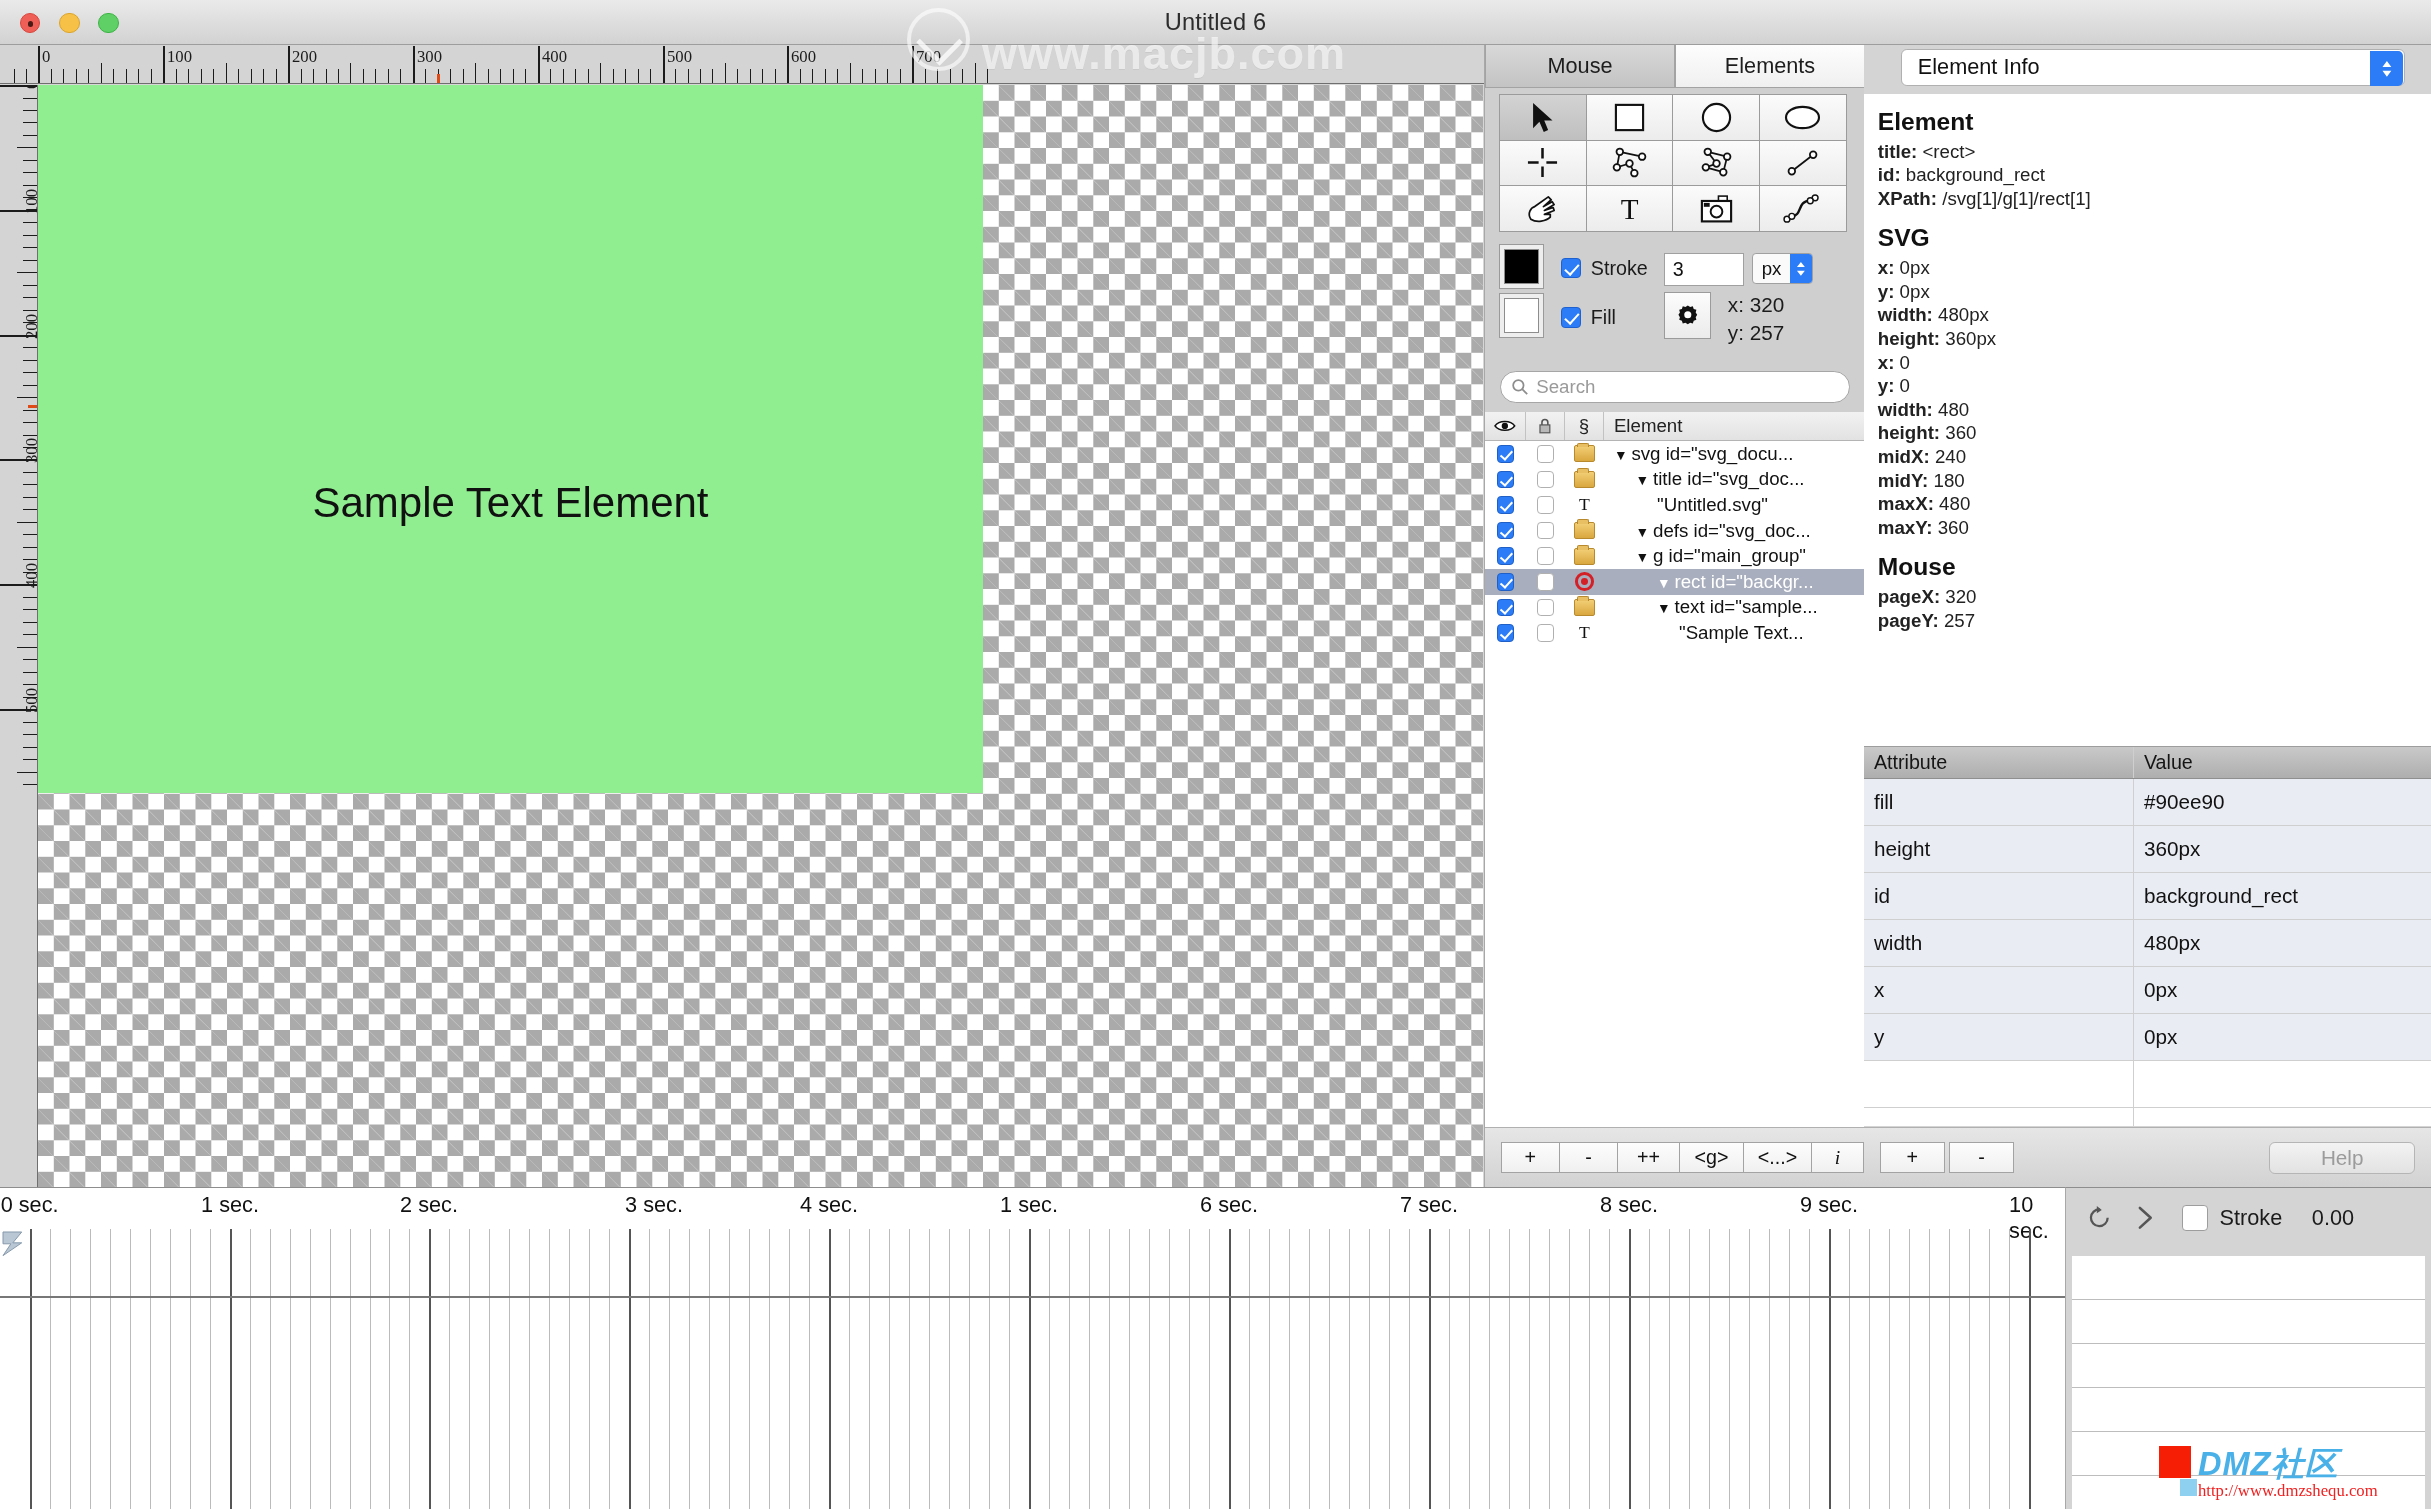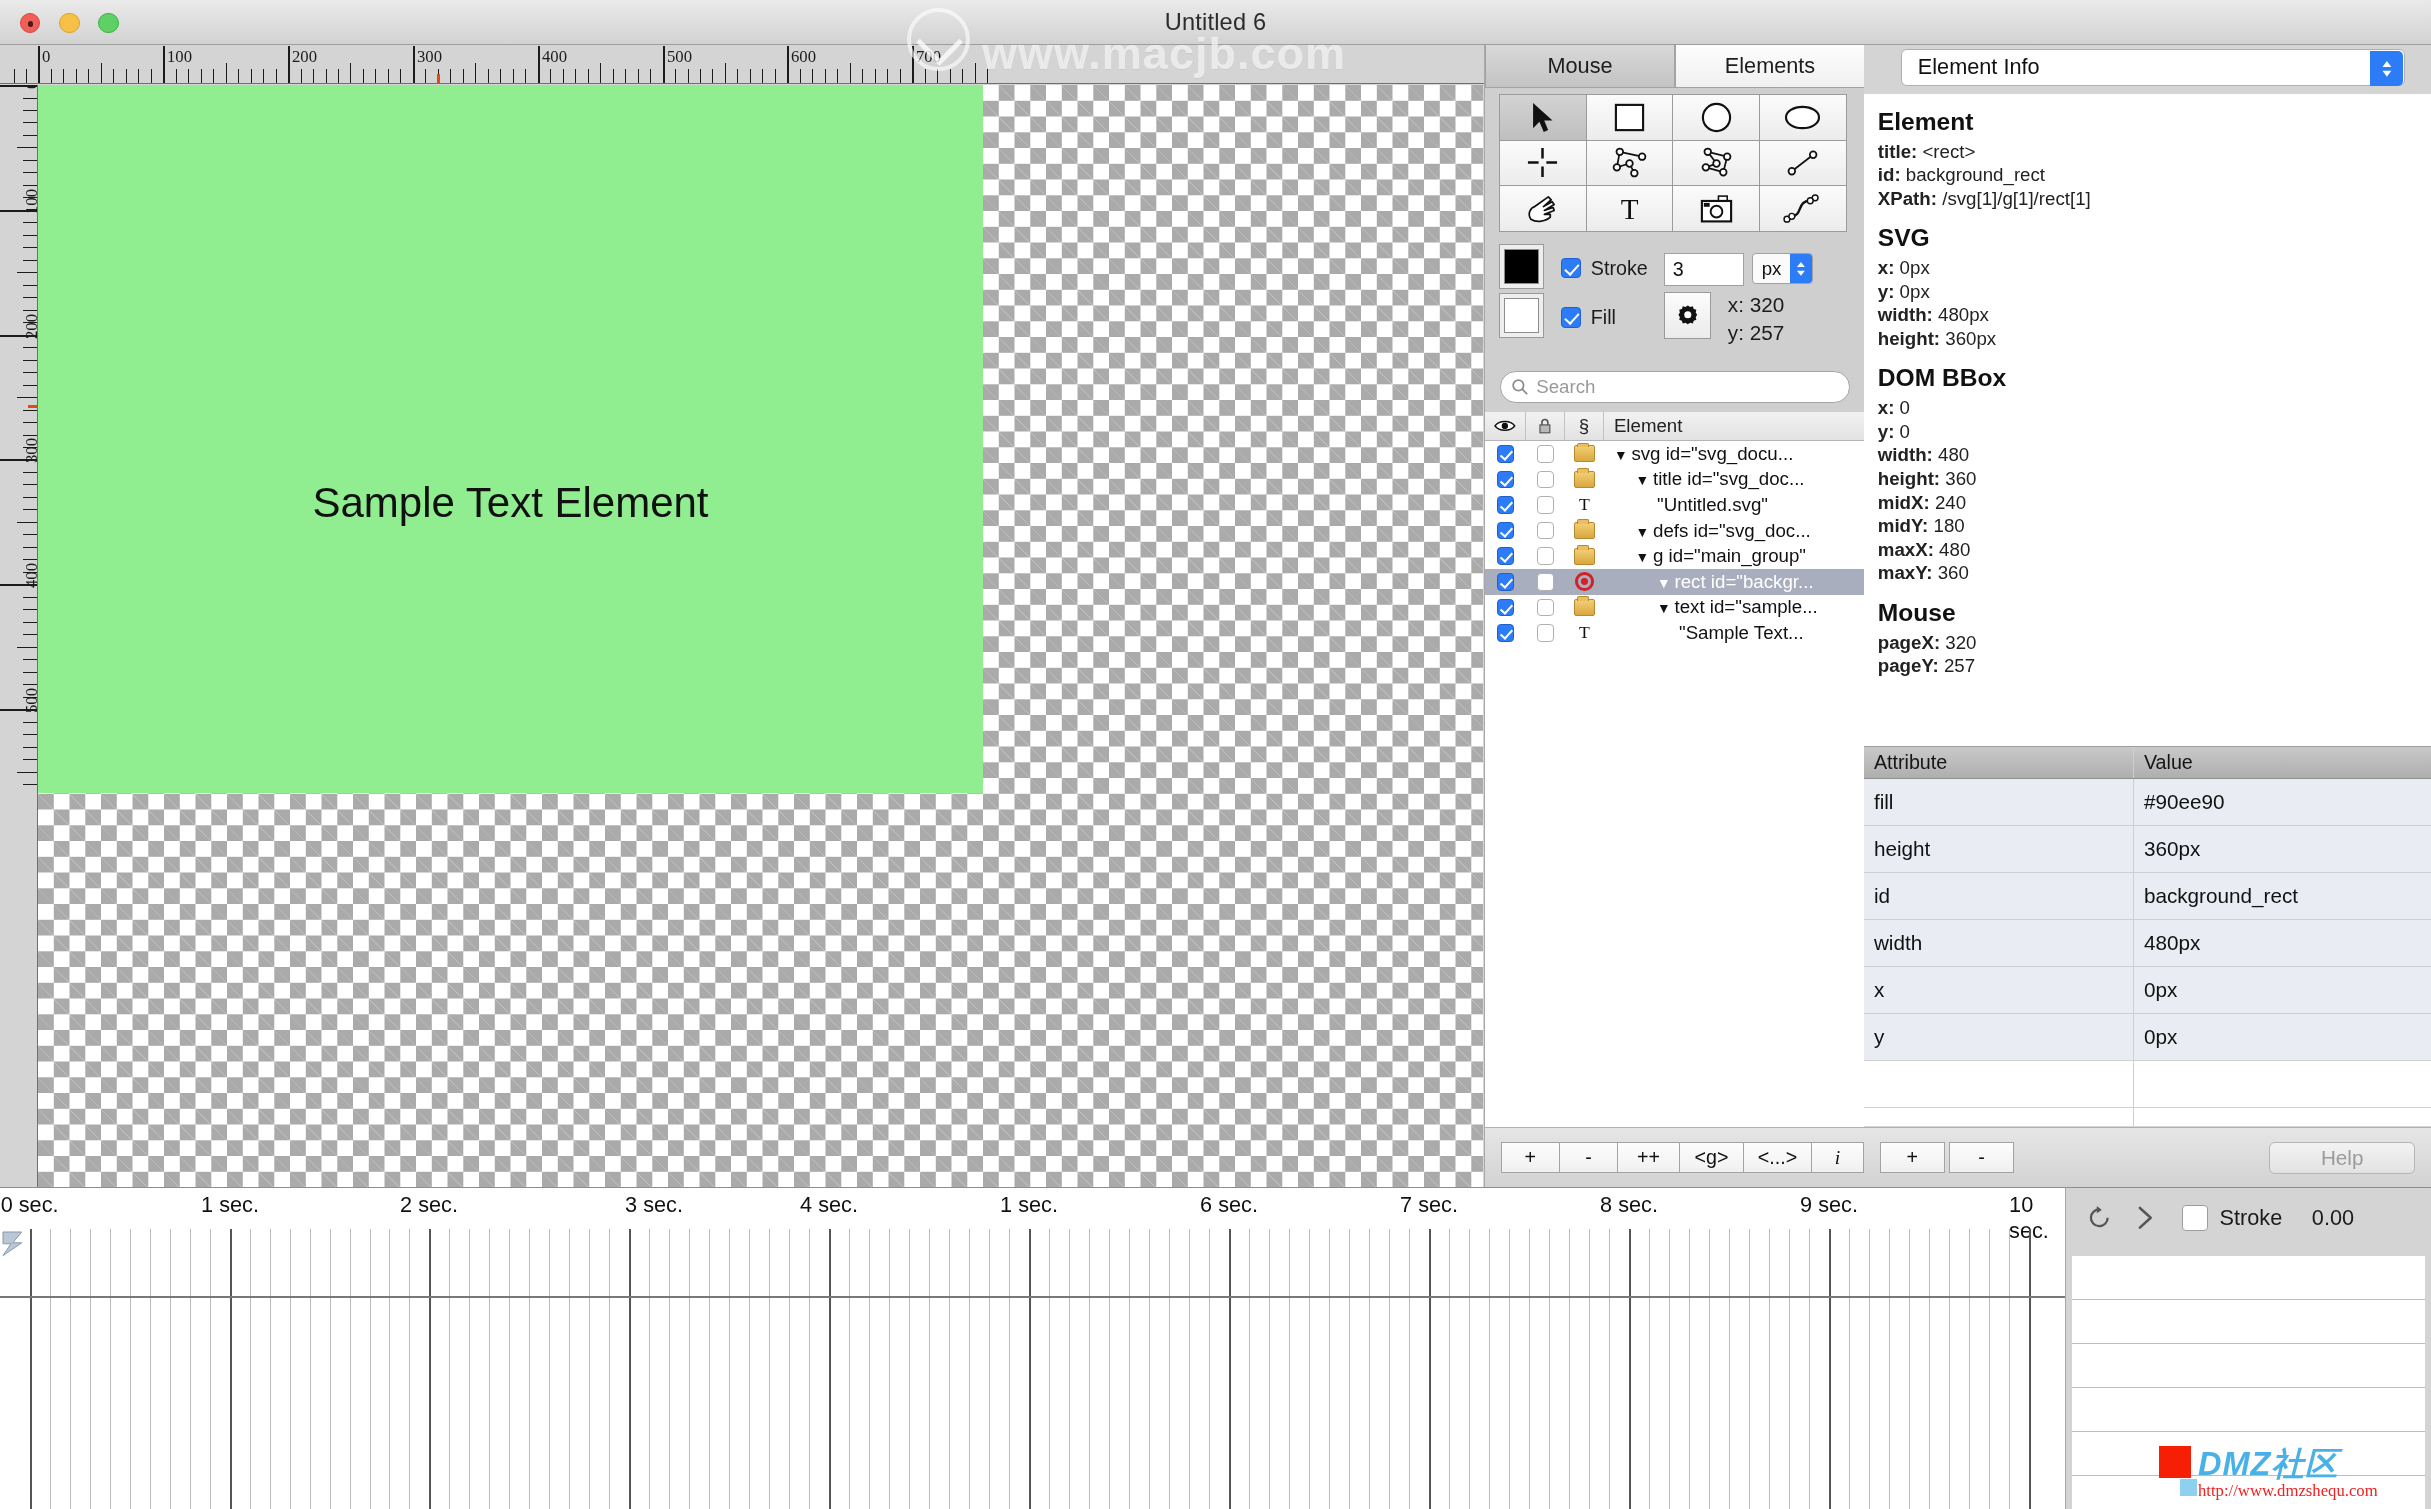--- a/index.html
+++ b/index.html
@@ -763,21 +763,20 @@
     <div class="info" id="infoBody">
         <h3 class="first">Element</h3>
         <div class="kv"><b>title: </b>&lt;rect&gt;</div>
         <div class="kv"><b>id: </b>background_rect</div>
         <div class="kv"><b>XPath: </b>/svg[1]/g[1]/rect[1]</div>
         <h3 class="">SVG</h3>
         <div class="kv"><b>x: </b>0px</div>
         <div class="kv"><b>y: </b>0px</div>
         <div class="kv"><b>width: </b>480px</div>
         <div class="kv"><b>height: </b>360px</div>
-        <h3 class="">DOM BBox</h3>
         <div class="kv"><b>x: </b>0</div>
         <div class="kv"><b>y: </b>0</div>
         <div class="kv"><b>width: </b>480</div>
         <div class="kv"><b>height: </b>360</div>
         <div class="kv"><b>midX: </b>240</div>
         <div class="kv"><b>midY: </b>180</div>
         <div class="kv"><b>maxX: </b>480</div>
         <div class="kv"><b>maxY: </b>360</div>
         <h3 class="">Mouse</h3>
         <div class="kv"><b>pageX: </b>320</div>

